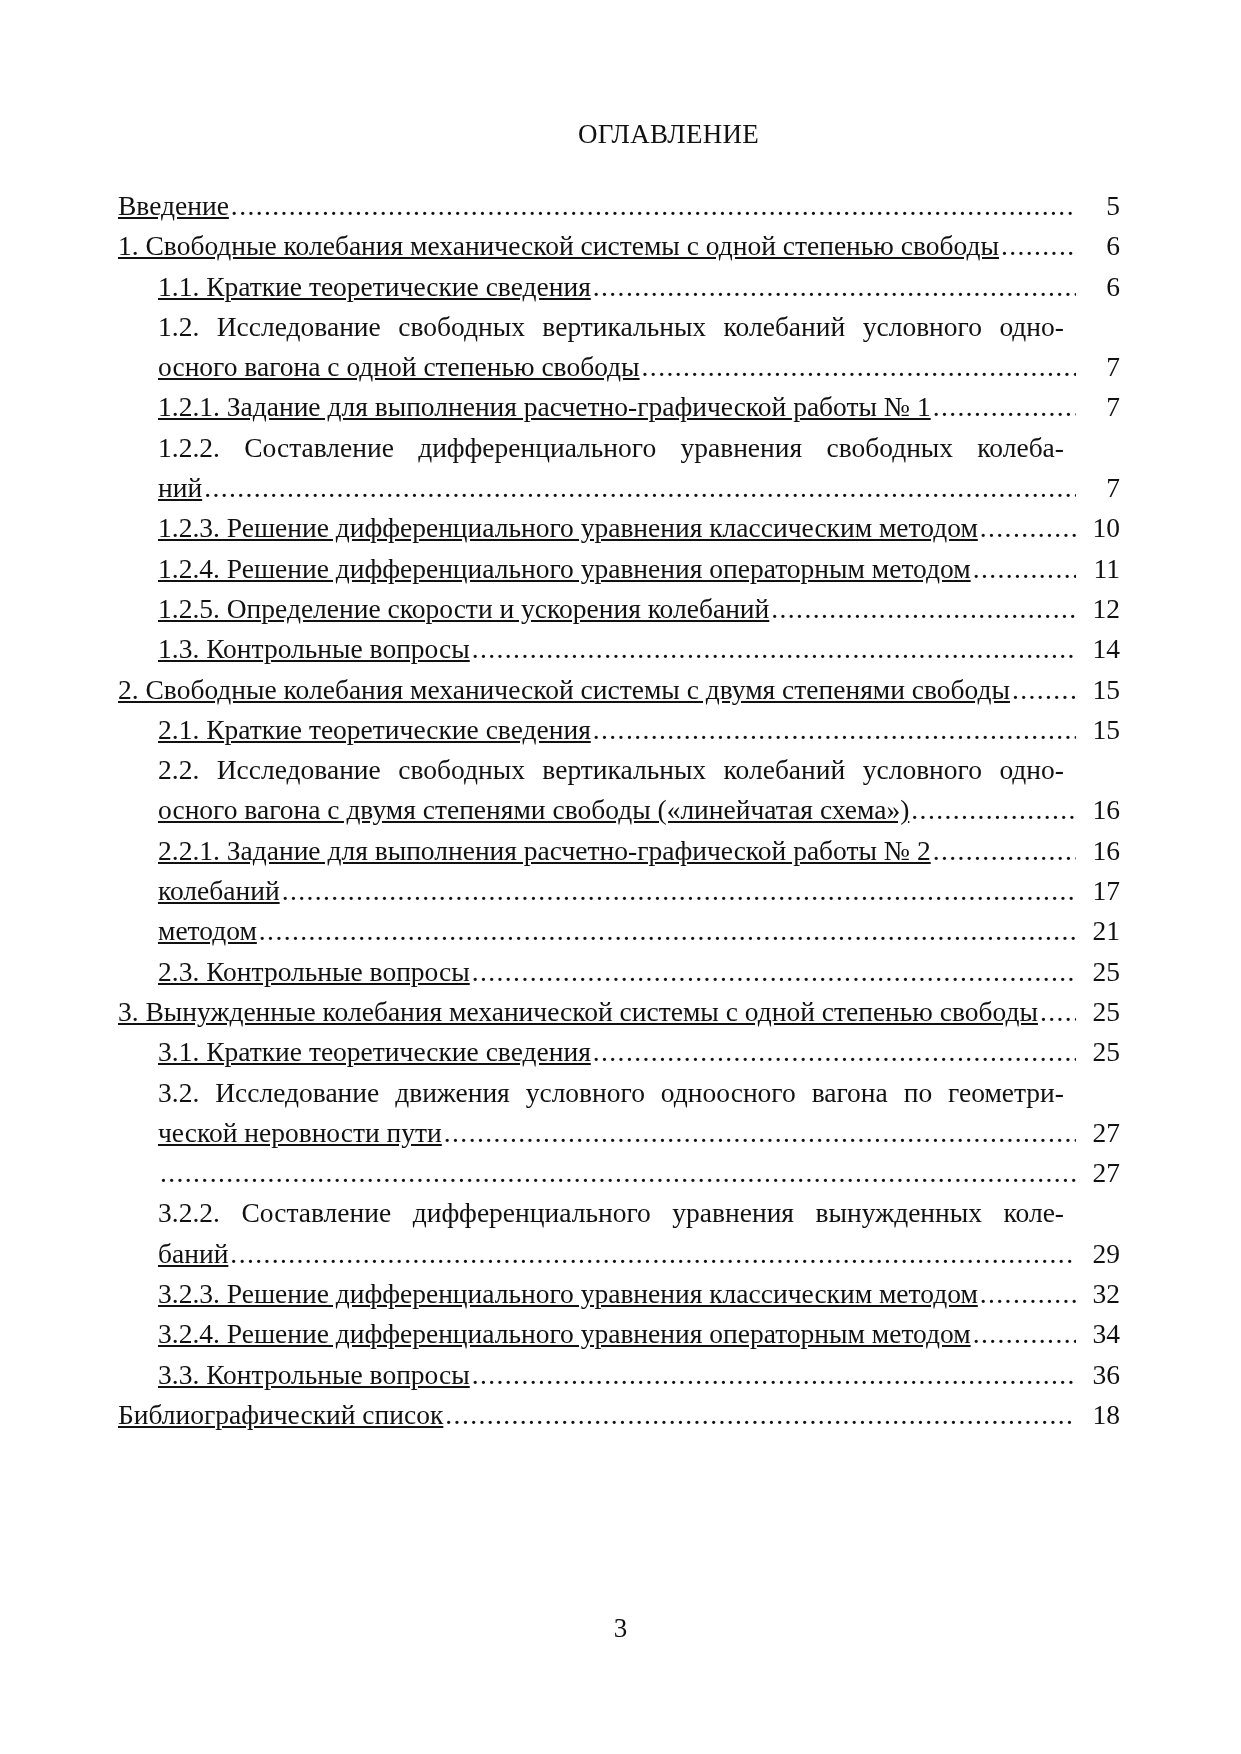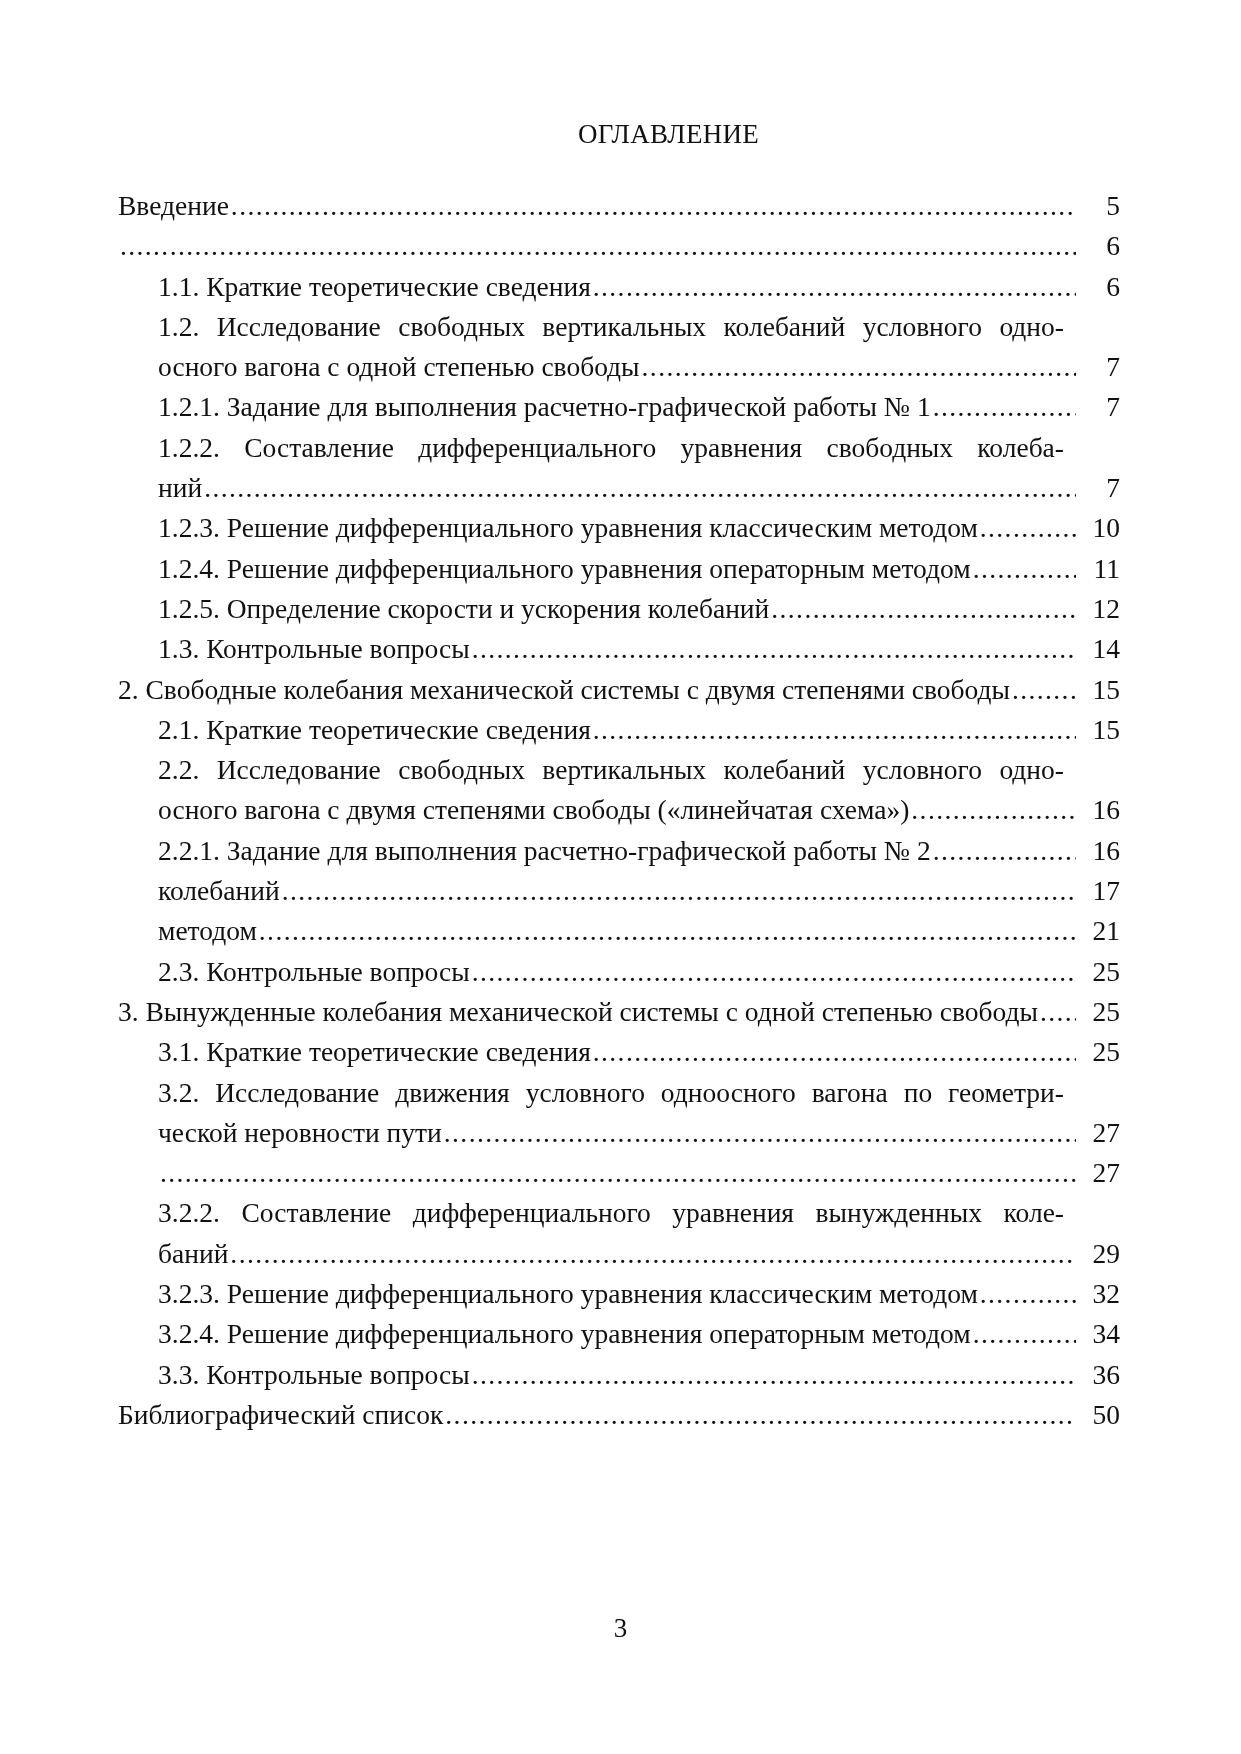--- a/index.html
+++ b/index.html
@@ -5,41 +5,42 @@
   html, body { margin:0; padding:0; background:#ffffff; }
   body { width:1241px; height:1754px; position:relative; overflow:hidden;
          font-family:"Liberation Serif","DejaVu Serif",serif; color:#111; }
   .title { position:absolute; left:0; width:1241px; top:118px; text-align:center;
            font-size:27px; line-height:32px; letter-spacing:0.3px;padding-left:48px; }
   .toc { position:absolute; left:118px; top:186px; width:1002px; }
   .line { position:relative; height:40.3px; font-size:27.5px; line-height:40.3px;
           white-space:nowrap; }
   .line.l2 { padding-left:40px; }
   .row { display:flex; align-items:baseline; }
-  .txt { flex:0 0 auto; }
+  .txt { flex:0 0 auto;text-decoration:underline; }
   .dots { flex:1 1 auto; overflow:hidden; white-space:nowrap; margin-left:2px;
           letter-spacing:1.4px; }
   .dots::before { content:"........................................................................................................................................................................................................................................................"; }
   .pg { flex:0 0 38px; text-align:right; margin-left:6px; }
   .just { display:block; text-align:justify; text-align-last:justify; width:calc(100% - 56px); }
   .footer { position:absolute; left:0; width:1241px; top:1612px; text-align:center;
             font-size:27px; line-height:32px; }
 </style>
 </head>
 <body>
 
 <div class="title">ОГЛАВЛЕНИЕ</div>
 
 <div class="toc" id="toc">
     <div class="line row">
       <span class="txt">Введение</span>
       <span class="dots"></span>
       <span class="pg">5</span>
     </div>
     <div class="line row">
+      <span class="txt">1. Свободные колебания механической системы с одной степенью свободы</span>
       <span class="dots"></span>
       <span class="pg">6</span>
     </div>
     <div class="line row l2">
       <span class="txt">1.1. Краткие теоретические сведения</span>
       <span class="dots"></span>
       <span class="pg">6</span>
     </div>
     <div class="line l2">
       <span class="just">1.2. Исследование свободных вертикальных колебаний условного одно-</span>
@@ -161,17 +162,17 @@
       <span class="pg">34</span>
     </div>
     <div class="line row l2">
       <span class="txt">3.3. Контрольные вопросы</span>
       <span class="dots"></span>
       <span class="pg">36</span>
     </div>
     <div class="line row">
       <span class="txt">Библиографический список</span>
       <span class="dots"></span>
-      <span class="pg">50</span>
+      <span class="pg">18</span>
     </div>
   </div>
 
 <div class="footer">3</div>
 
 </body></html>

